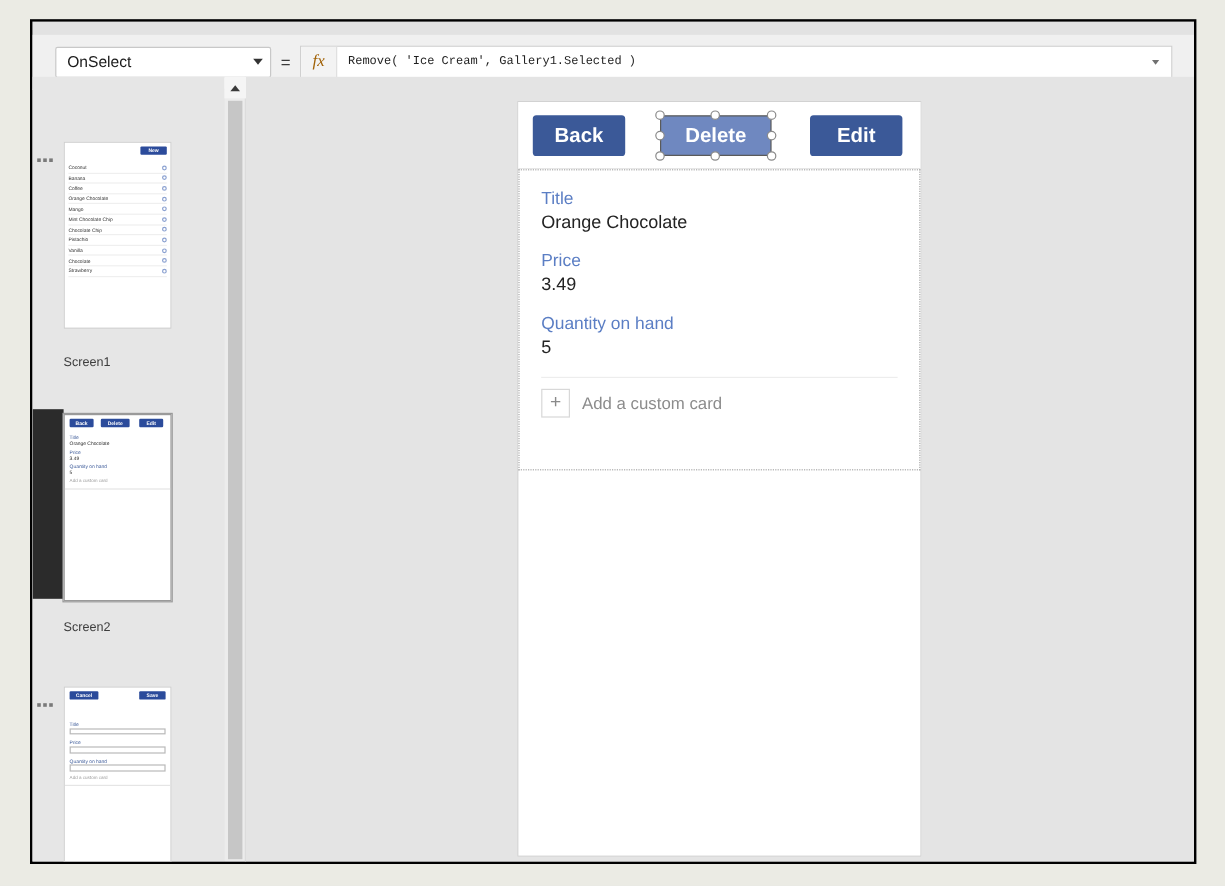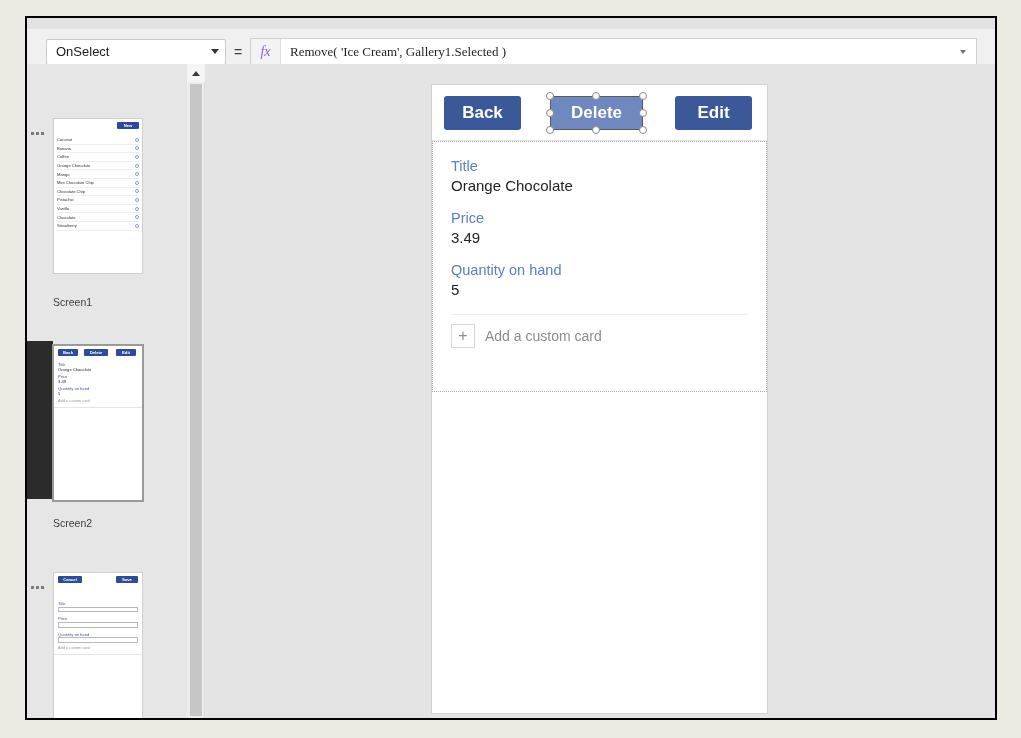--- a/index.html
+++ b/index.html
@@ -75,30 +75,30 @@
   #fx-button {
     width: 30px;
     background: #f3f3f3;
     border-right: 1px solid #e0e0e0;
     display: flex;
     align-items: center;
     justify-content: center;
     font-family: "Liberation Serif", serif;
     font-style: italic;
     font-size: 14px;
-    color: #8b5cf6;
+    color: #a16207;
     cursor: pointer;
   }
   #formula-text {
     flex: 1;
     display: flex;
     align-items: center;
     padding-left: 9px;
-    font-family: Liberation Serif, serif;
-    font-size: 13px;
+    font-family: Liberation Mono, monospace;
+    font-size: 10px;
     color: #1f1f1f;
     white-space: pre;
     letter-spacing: 0px;
   }
   #formula-expand {
     width: 26px;
     display: flex;
     align-items: center;
     justify-content: center;
     cursor: pointer;

